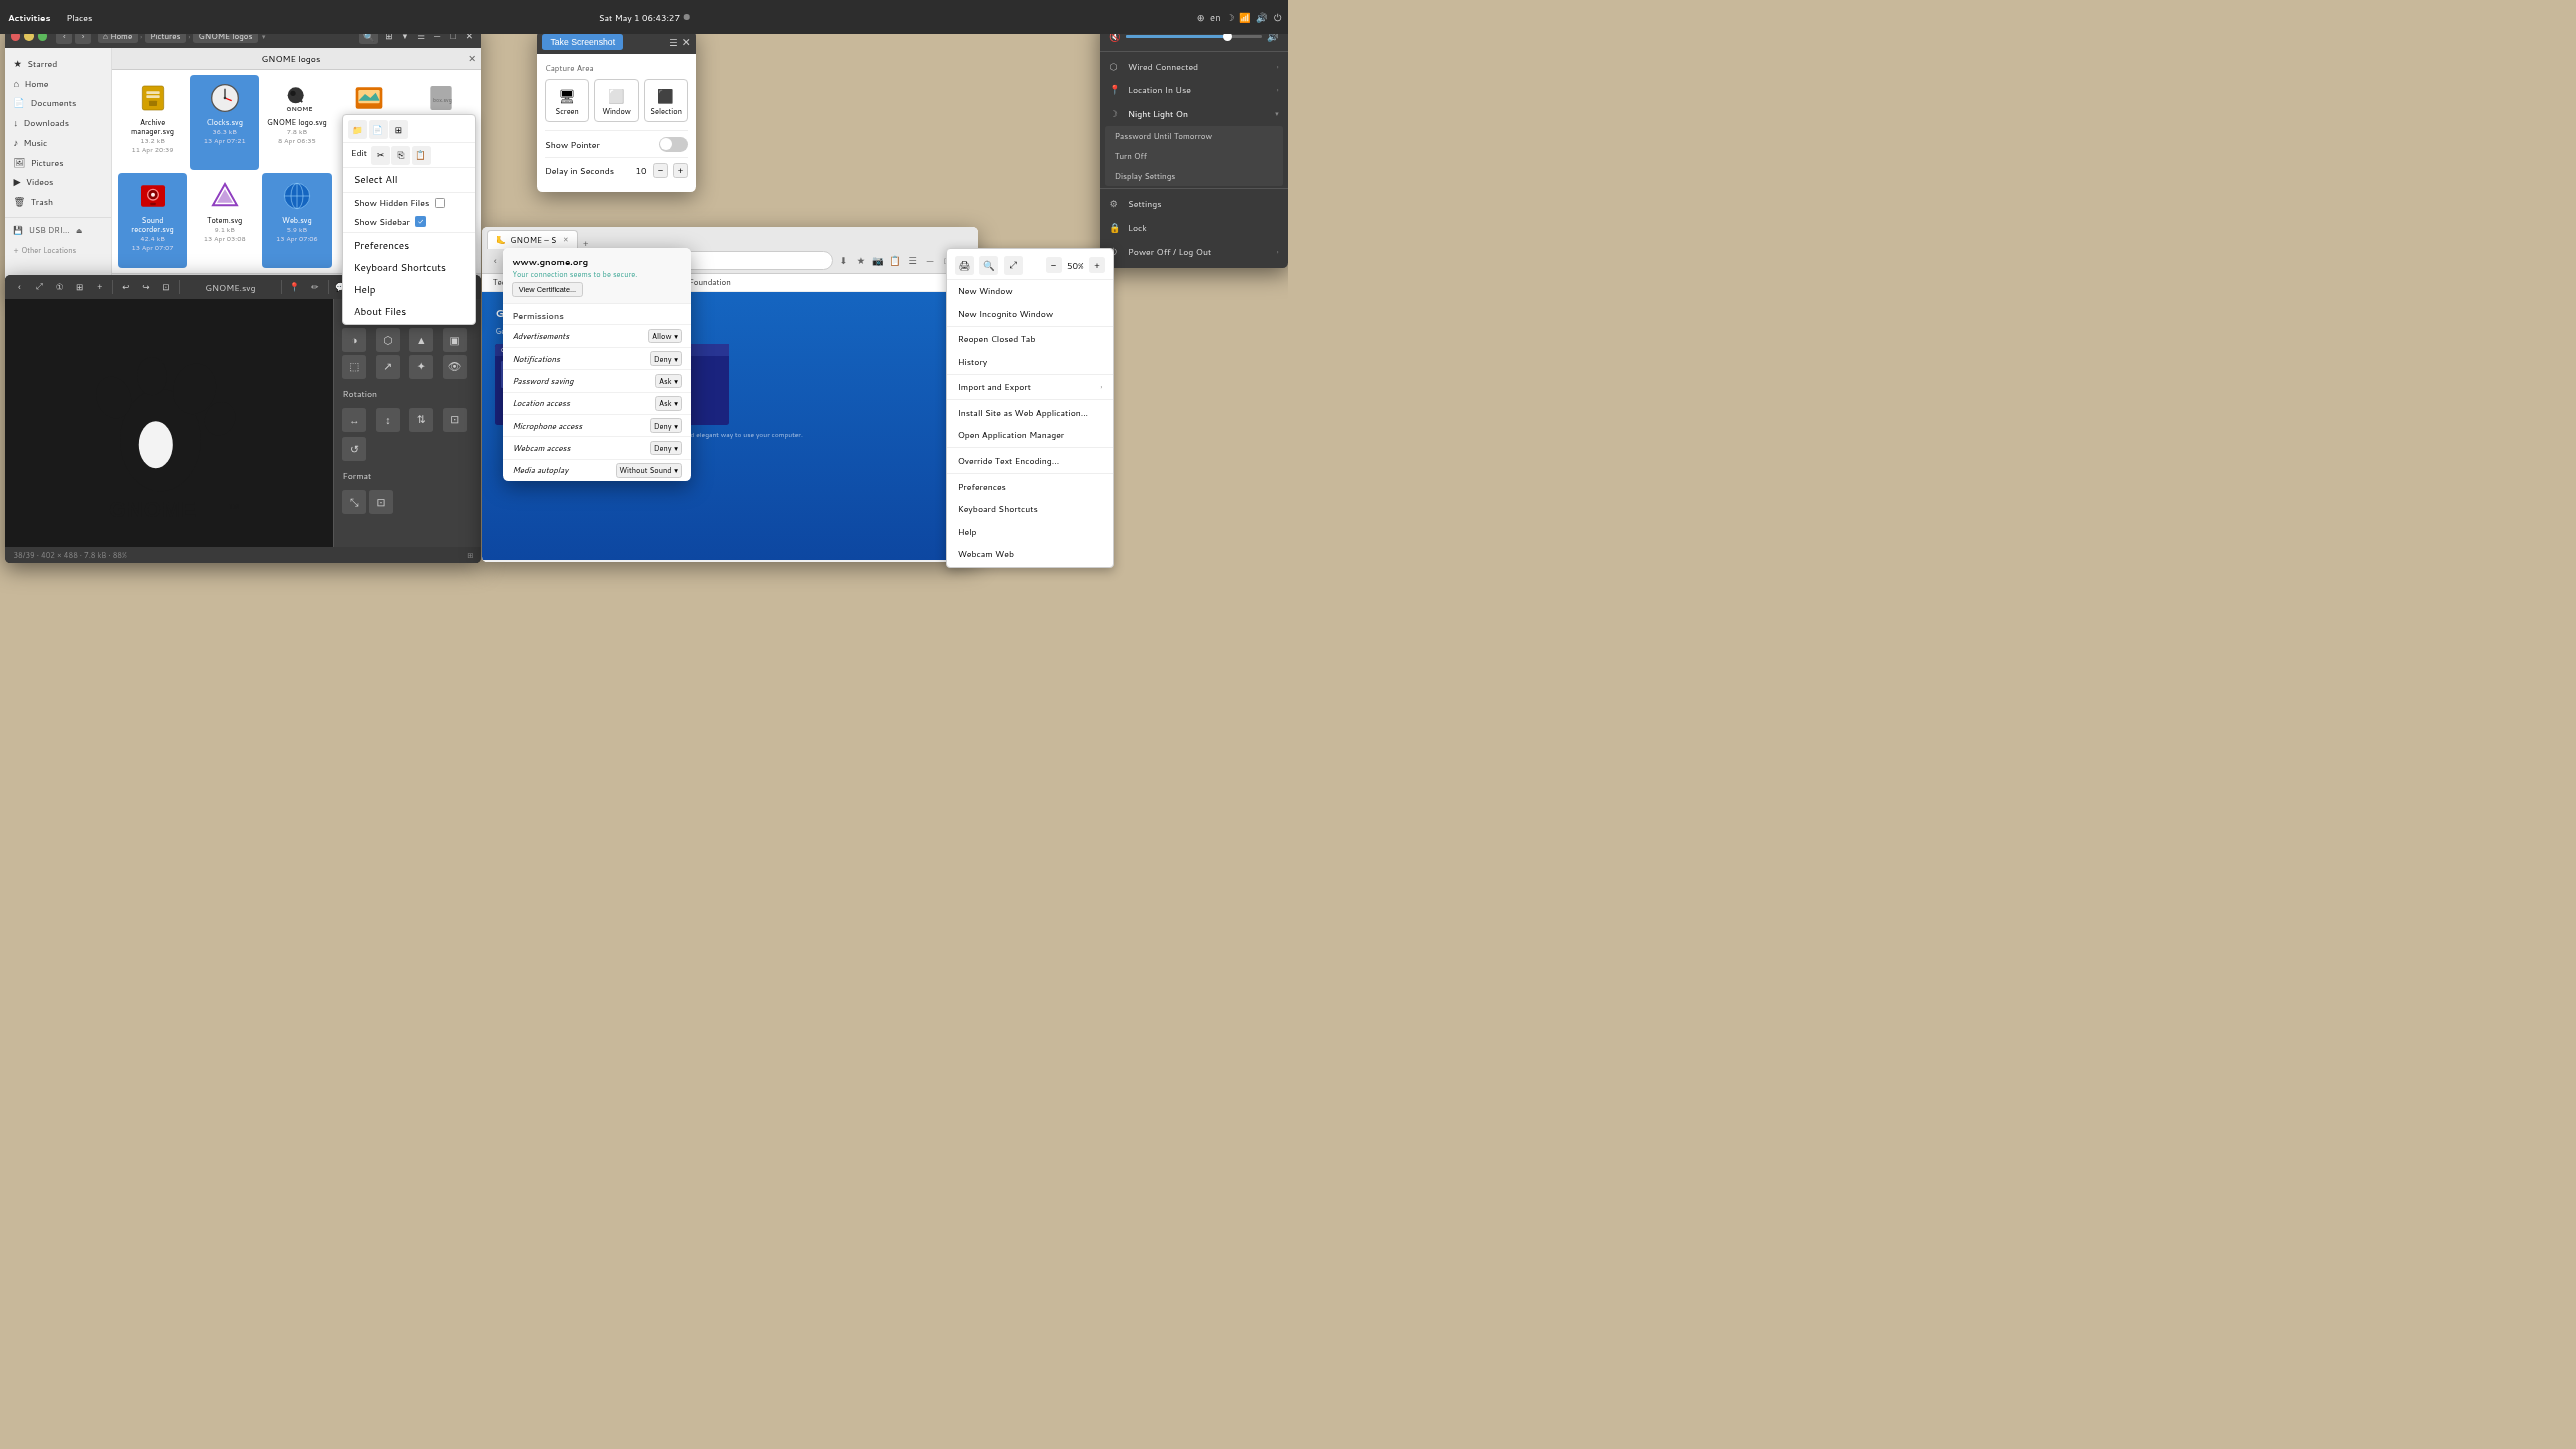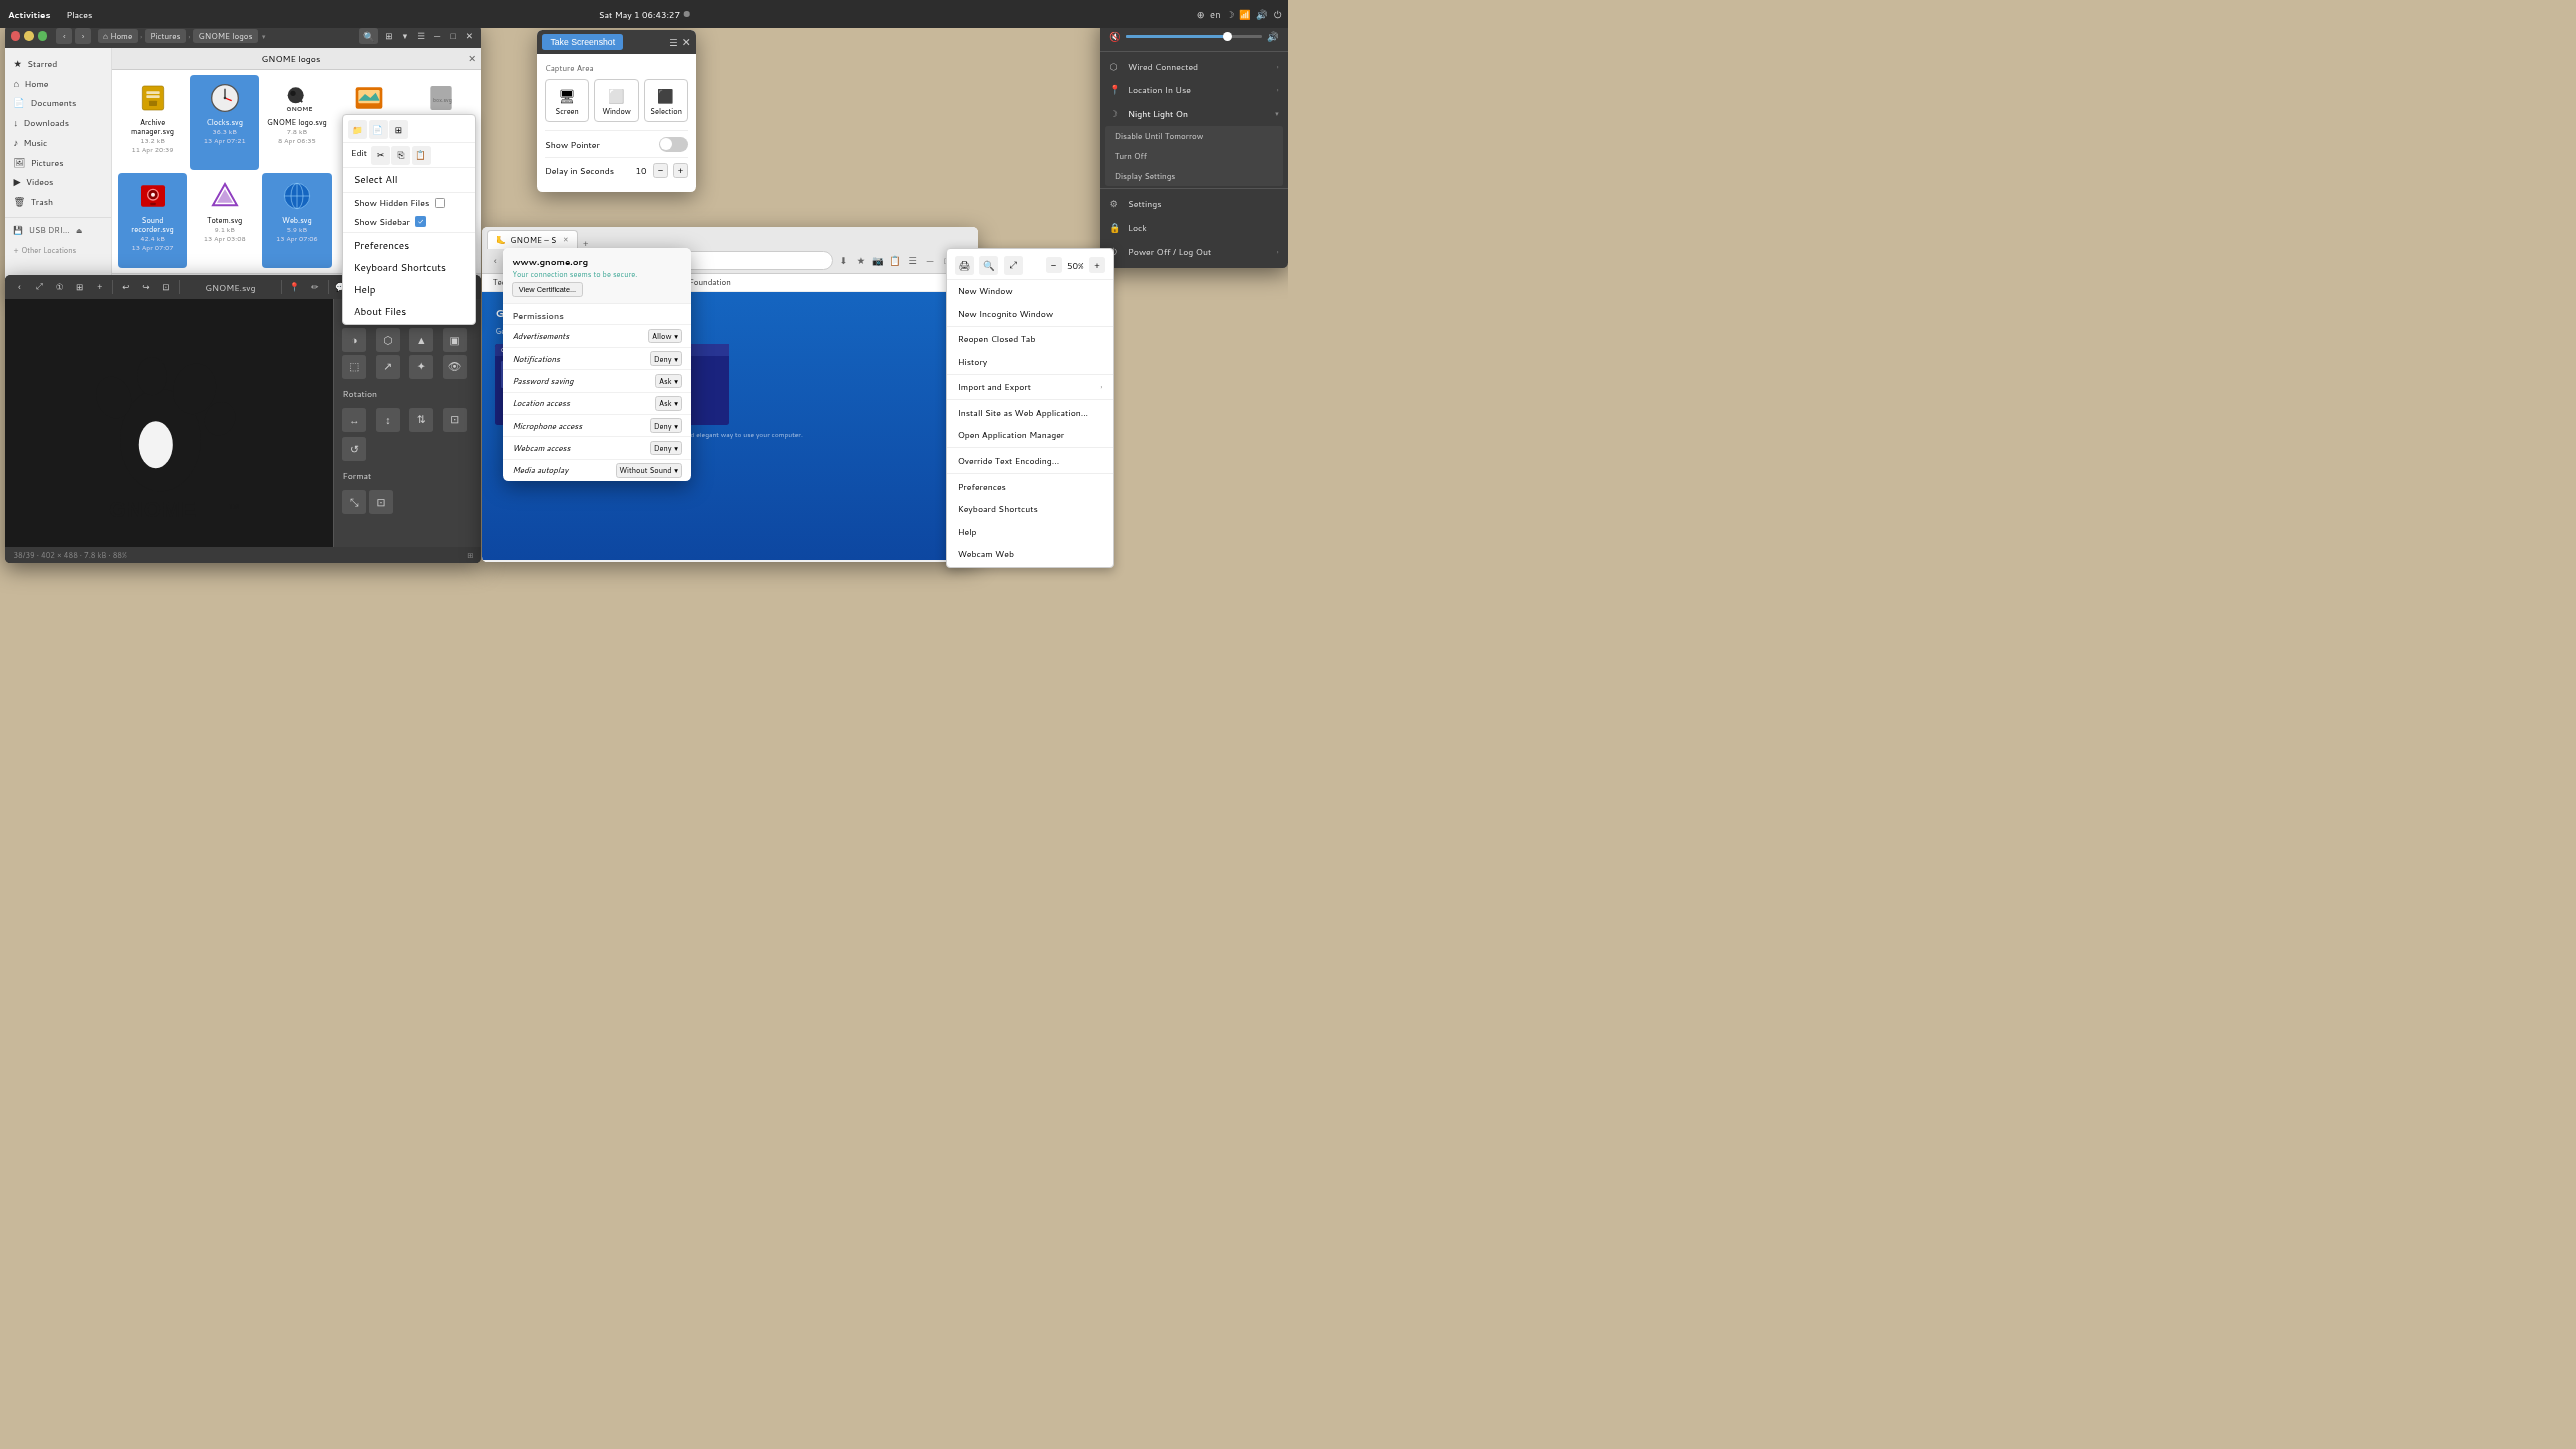--- a/index.html
+++ b/index.html
@@ -10,21 +10,21 @@
       font-family: 'Cantarell', 'Ubuntu', sans-serif;
       font-size: 8.7px;
       overflow: hidden;
       position: relative;
     }
 
     
     .topbar {
       position: absolute;
       top: 0; left: 0; right: 0;
-      height: 28px;
+      height: 34px;
       background: #2d2d2d;
       display: flex;
       align-items: center;
       color: #fff;
       font-size: 8.7px;
       z-index: 1000;
     }
     .topbar-activities {
       padding: 0 8px;
       font-weight: bold;
@@ -1101,21 +1101,21 @@
     <span class="sm-icon">📍</span>
     <span>Location In Use</span>
     <span class="sm-arrow">›</span>
   </div>
   <div class="sm-item active">
     <span class="sm-icon">☽</span>
     <span>Night Light On</span>
     <span class="sm-arrow">▾</span>
   </div>
   <div class="night-submenu">
-    <div class="night-sub-item">Disable Until Tomorrow</div>
+    <div class="night-sub-item">Password Until Tomorrow</div>
     <div class="night-sub-item">Turn Off</div>
     <div class="night-sub-item">Display Settings</div>
   </div>
   <div class="sm-separator"></div>
   <div class="sm-item">
     <span class="sm-icon">⚙</span>
     <span>Settings</span>
   </div>
   <div class="sm-item">
     <span class="sm-icon">🔒</span>

